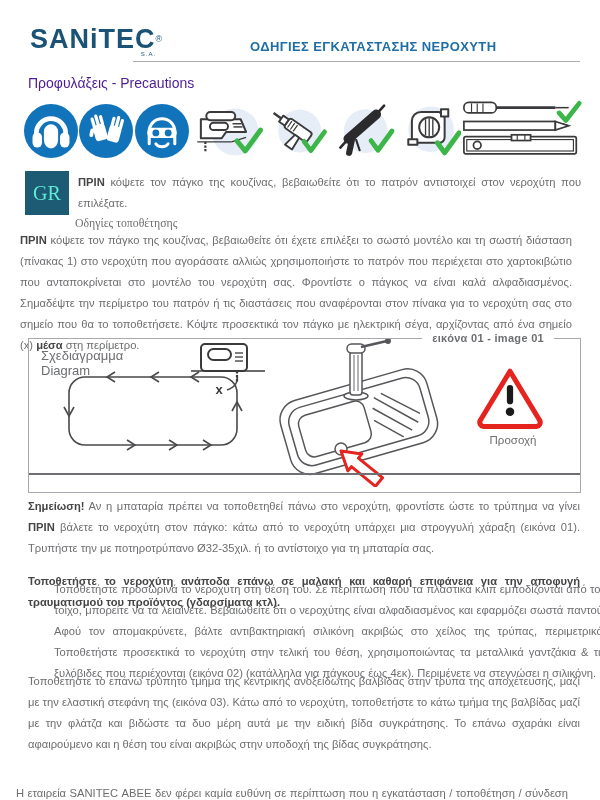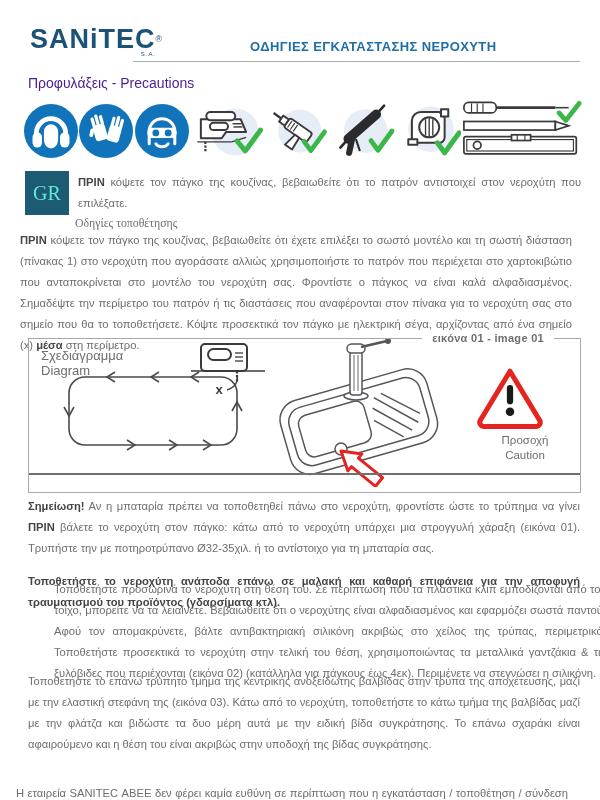--- a/index.html
+++ b/index.html
@@ -27,21 +27,21 @@
   .inst-h{position:absolute;left:75px;top:216px;font-size:11.8px;color:#6d6e71;font-family:Liberation Serif, serif;}
   .p1{position:absolute;left:20px;top:230px;width:552px;}
   
   .figure{position:absolute;left:28px;top:338px;width:551px;height:153px;border:1px solid #a7a9ac;}
   .fig-label{position:absolute;top:-7px;right:26px;background:#fff;padding:0 10px;
              font-size:11px;font-weight:bold;color:#6d6e71;letter-spacing:0.3px;}
   .diagram-label{position:absolute;left:12px;top:9px;font-size:13px;line-height:15px;color:#6d6e71;}
   .svg-cutpath{position:absolute;left:22px;top:2px;}
   .svg-sink{position:absolute;left:228px;top:0;}
   .svg-warn{position:absolute;left:446px;top:26px;}
-  .caution-label{position:absolute;left:432px;top:94px;width:128px;text-align:center;
+  .caution-label{position:absolute;left:420px;top:94px;width:128px;text-align:center;
                  font-size:11.5px;line-height:15px;color:#6d6e71;}
   .bench-line{position:absolute;left:0;bottom:17px;width:100%;height:2px;background:#6f7073;}
   .note{position:absolute;left:28px;top:496px;width:552px;}
   .note .blockbold{display:block;margin-top:12px;}
   .p-fit{position:absolute;left:28px;top:579px;width:552px;margin-left:26px;}
   .p-valve{position:absolute;left:28px;top:671px;width:552px;}
   .footer{position:absolute;left:16px;top:755px;width:552px;margin-top:28px;}
 </style>
 </head>
 <body>
@@ -230,21 +230,20 @@
       <polygon points="84,112 104.9,114.9 101.4,119.1 125.5,138.7 118.5,147.3 94.4,127.7 90.9,131.9" fill="#fff" stroke="#e5231f" stroke-width="3" stroke-linejoin="round"></polygon>
     </svg>
 
     <svg class="svg-warn" width="70" height="64" viewBox="0 0 76 68">
       <path d="M38 6 L70 59 a4.5 4.5 0 0 1 -4 7 H10 a4.5 4.5 0 0 1 -4 -7 Z" fill="#fff" stroke="#e5231f" stroke-width="5.5" stroke-linejoin="round"></path>
       <rect x="34.6" y="21" width="6.8" height="21" rx="3.4" fill="#1a1a1a"></rect>
       <circle cx="38" cy="50" r="4.6" fill="#1a1a1a"></circle>
     </svg>
     <div class="caution-label">
       <div>Προσοχή</div>
-      <div>Caution</div>
     </div>
     <div class="bench-line"></div>
   </div>
 
   <p class="body note"><b>Σημείωση!</b><span> Αν η μπαταρία πρέπει να τοποθετηθεί πάνω στο νεροχύτη, φροντίστε ώστε το τρύπημα να γίνει </span><b>ΠΡΙΝ</b><span> βάλετε το νεροχύτη στον πάγκο: κάτω από το νεροχύτη υπάρχει μια στρογγυλή χάραξη (εικόνα 01). Τρυπήστε την με ποτηροτρύπανο Ø32-35χιλ. ή το αντίστοιχο για τη μπαταρία σας.</span><b class="blockbold">Τοποθετήστε το νεροχύτη ανάποδα επάνω σε μαλακή και καθαρή επιφάνεια για την αποφυγή τραυματισμού του προϊόντος (γδαρσίματα κτλ).</b></p>
 
   <p class="body p-fit">Τοποθετήστε προσωρινά το νεροχύτη στη θέση του. Σε περίπτωση που τα πλαστικά κλιπ εμποδίζονται από τον τοίχο, μπορείτε να τα λειαίνετε. Βεβαιωθείτε ότι ο νεροχύτης είναι αλφαδιασμένος και εφαρμόζει σωστά παντού. Αφού τον απομακρύνετε, βάλτε αντιβακτηριακή σιλικόνη ακριβώς στο χείλος της τρύπας, περιμετρικά. Τοποθετήστε προσεκτικά το νεροχύτη στην τελική του θέση, χρησιμοποιώντας τα μεταλλικά γαντζάκια &amp; τις ξυλόβιδες που περιέχονται (εικόνα 02) (κατάλληλα για πάγκους έως 4εκ). Περιμένετε να στεγνώσει η σιλικόνη.</p>
 
   <p class="body p-valve">Τοποθετήστε το επάνω τρυπητό τμήμα της κεντρικής ανοξείδωτης βαλβίδας στην τρύπα της αποχέτευσης, μαζί με την ελαστική στεφάνη της (εικόνα 03). Κάτω από το νεροχύτη, τοποθετήστε το κάτω τμήμα της βαλβίδας μαζί με την φλάτζα και βιδώστε τα δυο μέρη αυτά με την ειδική βίδα συγκράτησης. Το επάνω σχαράκι είναι αφαιρούμενο και η θέση του είναι ακριβώς στην υποδοχή της βίδας συγκράτησης.</p>
 

